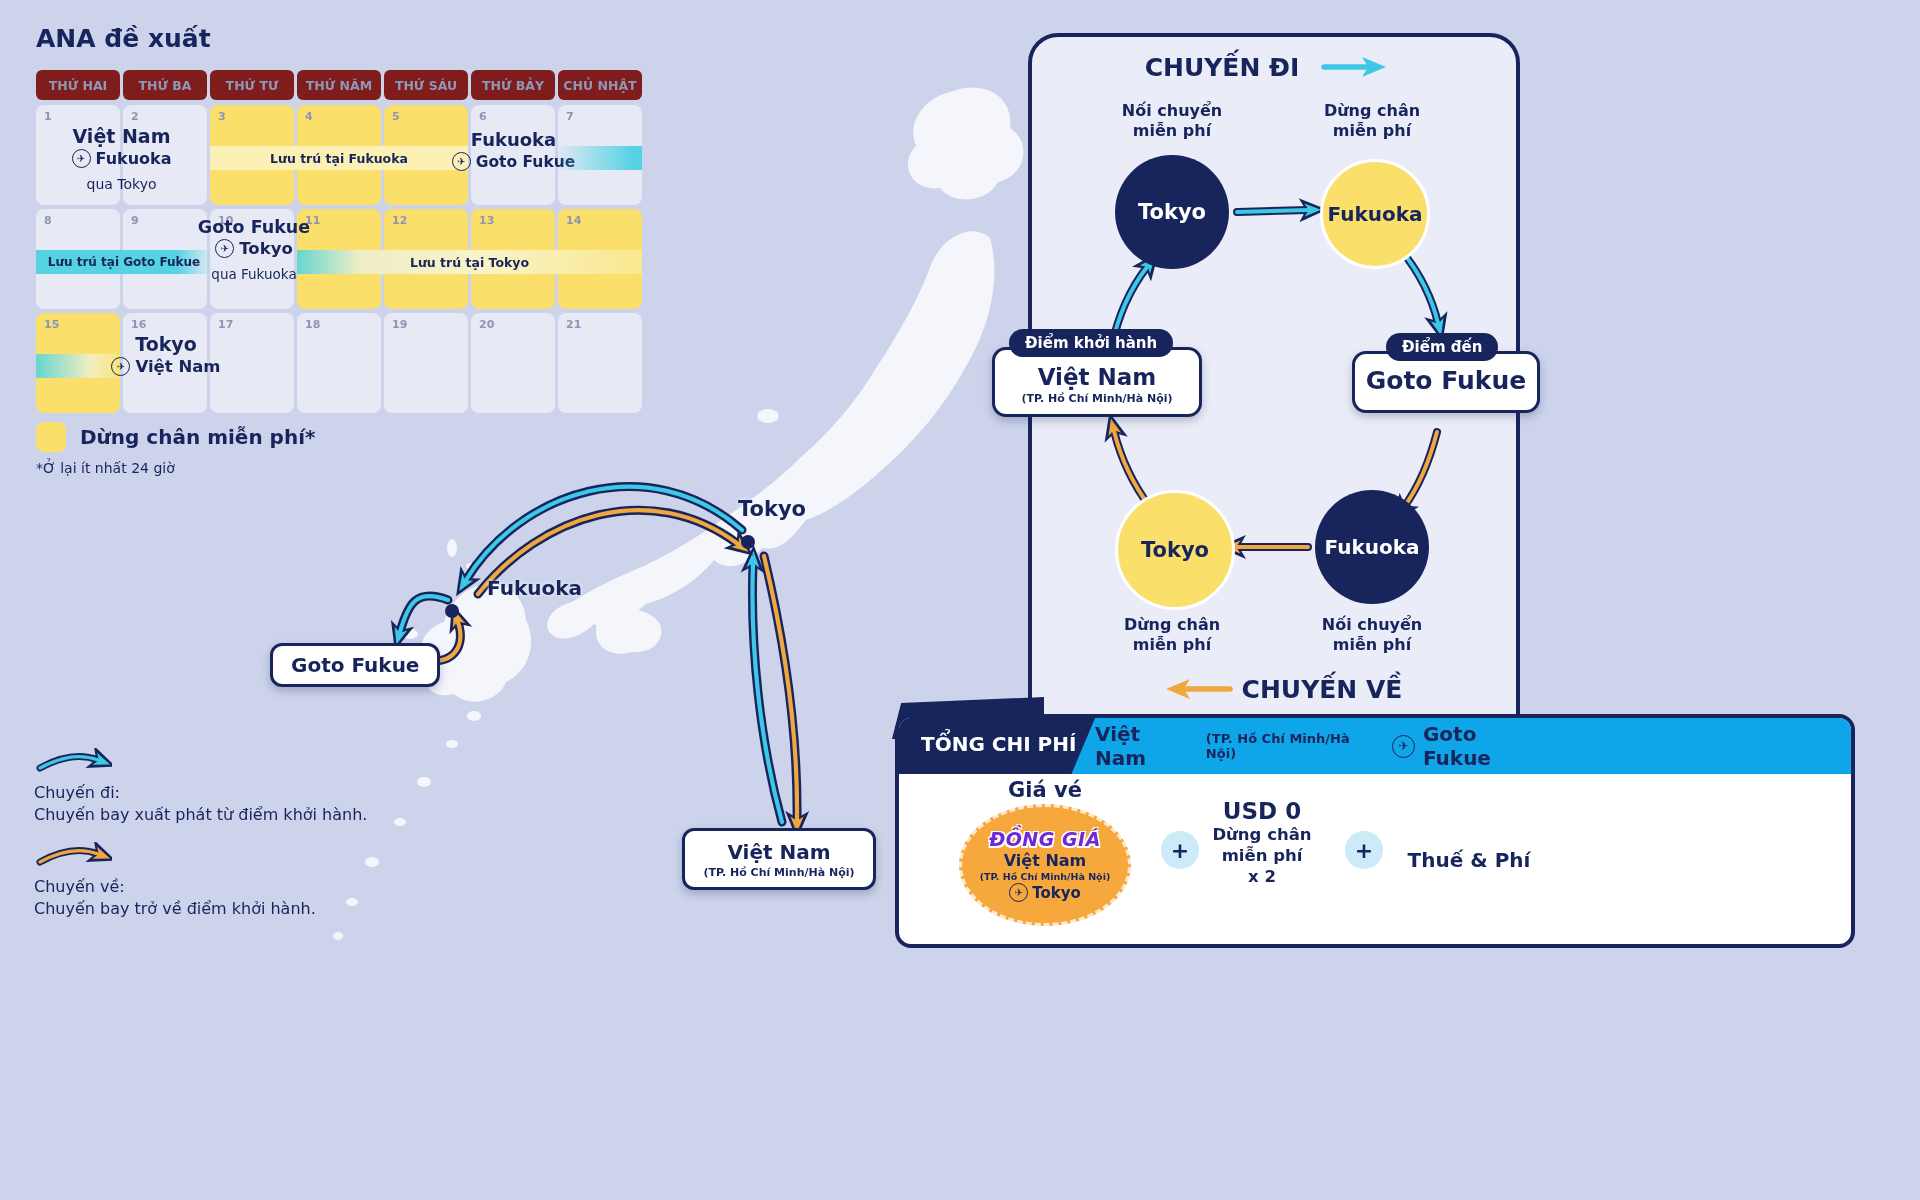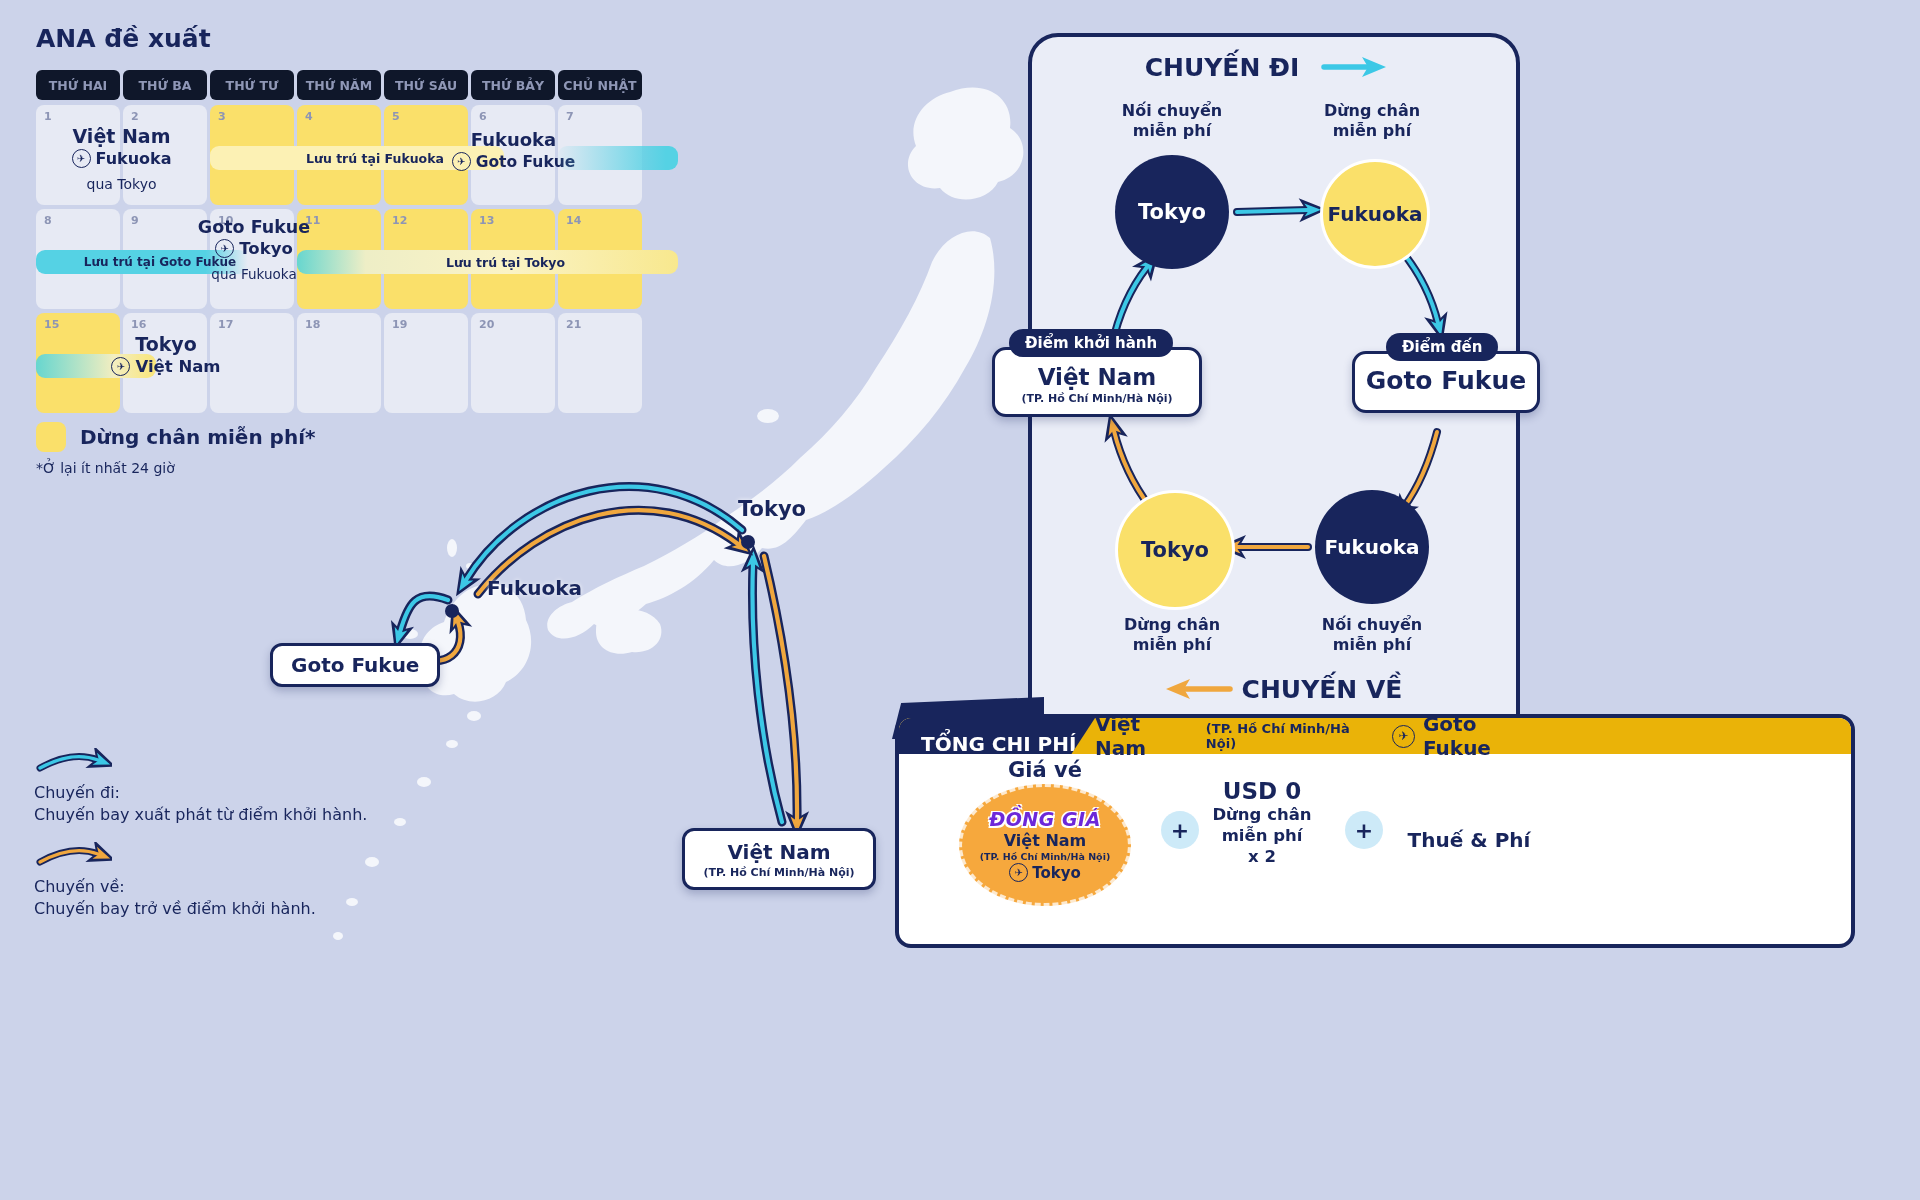--- a/index.html
+++ b/index.html
@@ -6,31 +6,31 @@
   .page{position:relative;width:1920px;height:1200px;background:#ccd3ea;overflow:hidden;
         font-family:"DejaVu Sans","Liberation Sans",sans-serif;color:#18255c;}
   .abs{position:absolute;}
 
   
   .title{left:36px;top:24px;font-size:25px;font-weight:bold;}
 
   
   .cal{left:36px;top:70px;width:606px;}
   .cal-head{display:flex;gap:3px;}
-  .cal-head-cell{width:96px;height:30px;background:#0f172a;border-radius:6px;
+  .cal-head-cell{width:96px;height:30px;background:#7f1d1d;border-radius:6px;
     display:flex;align-items:center;justify-content:center;
     font-size:12.5px;font-weight:bold;color:#8f97b6;}
   .cal-weeks{position:relative;margin-top:5px;}
   .cal-row{display:flex;gap:3px;margin-bottom:4px;}
   .cell{position:relative;width:84px;height:100px;background:#e7eaf4;border-radius:8px;}
   .cell.yellow{background:#fae06a;}
   .num{position:absolute;top:5px;left:8px;font-size:11px;font-weight:600;color:#8d95b5;}
   .ov{position:absolute;text-align:center;}
   .band{position:absolute;height:24px;display:flex;align-items:center;justify-content:center;
-        font-size:12.5px;font-weight:bold;color:#18255c;border-radius:9px;padding-left:36px;}
+        font-size:12.5px;font-weight:bold;color:#18255c;border-radius:0;}
   .ov-depart{left:0;top:20px;width:171px;}
   .ov-depart .l1{font-size:19px;font-weight:bold;}
   .ov-stayF{left:174px;top:41px;width:258px;background:#fcf1b4;}
   .ov-toGoto{left:400px;top:24px;width:155px;}
   .ov-toGoto .l1{font-size:18px;font-weight:bold;}
   .ov-band7{left:522px;top:41px;width:84px;
     background:linear-gradient(90deg,rgba(85,210,228,0.05),#55d2e4 90%);}
   .ov-stayG{left:0;top:145px;width:176px;
     background:linear-gradient(90deg,#55d2e4 0%,#55d2e4 80%,rgba(85,210,228,0) 100%);font-size:12px;}
   .ov-toTokyo{left:148px;top:112px;width:140px;}
@@ -84,21 +84,21 @@
   .origin-card{left:992px;top:347px;width:204px;padding:14px 0 9px;}
   .origin-card .l1{font-size:23px;font-weight:bold;}
   .dest-card{left:1352px;top:351px;width:182px;height:56px;line-height:54px;
              font-size:25px;font-weight:bold;}
 
   
   .cost-flap{left:892px;top:697px;width:152px;height:42px;background:#18255c;
              clip-path:polygon(6% 14%,100% 0,100% 100%,0 100%);z-index:5;}
   .cost-panel{left:895px;top:714px;width:952px;height:226px;background:#fff;
               border:4px solid #18255c;border-radius:16px;overflow:hidden;z-index:6;}
-  .cost-head{display:flex;height:36px;background:#eab308;}
+  .cost-head{display:flex;height:56px;background:#0ea5e9;}
   .cost-head-left{flex:none;width:196px;background:#18255c;color:#fff;font-size:20px;
       font-weight:bold;line-height:52px;padding-left:22px;box-sizing:border-box;
       clip-path:polygon(0 0,100% 0,88% 100%,0 100%);}
   .cost-head-route{flex:1;display:flex;align-items:center;justify-content:center;
       gap:8px;padding-right:300px;}
   .cost-head-route .big{font-size:20px;font-weight:bold;}
   .cost-head-route .small{font-size:13px;font-weight:bold;}
   .cost-body{position:relative;height:166px;}
   .fare-label{position:absolute;left:66px;top:4px;width:160px;text-align:center;
       font-size:21px;font-weight:bold;}

